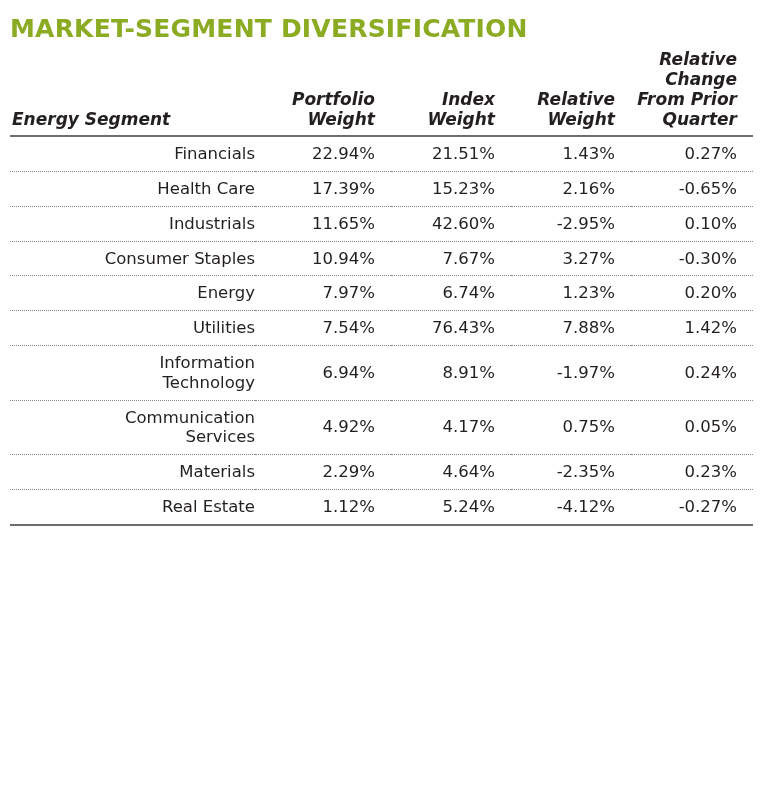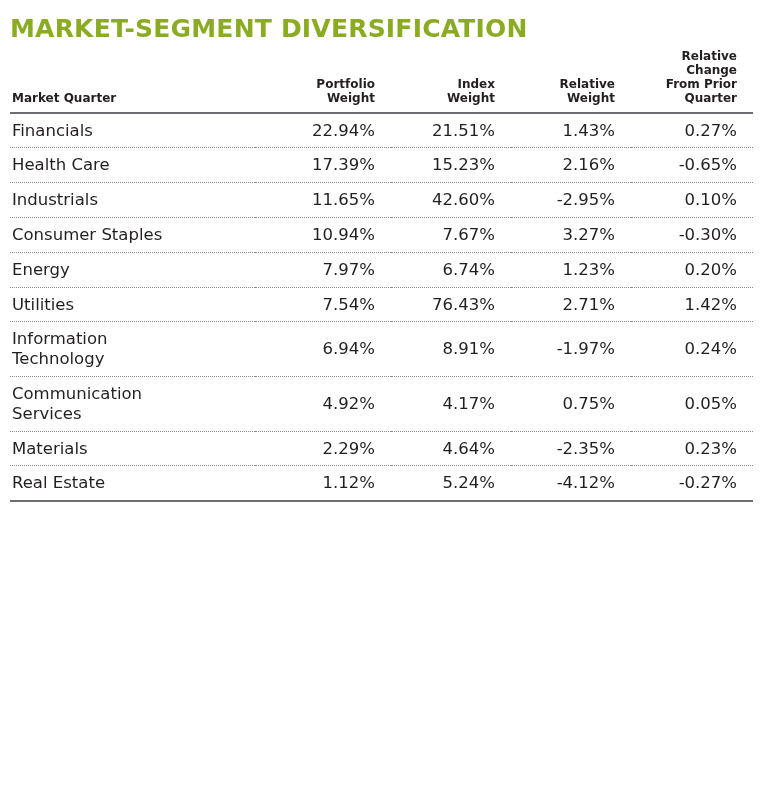--- a/index.html
+++ b/index.html
@@ -34,26 +34,27 @@
     border-collapse: collapse;
     table-layout: fixed;
   }
   table.seg col.c-seg   { width: 245px; }
   table.seg col.c-pw    { width: 136px; }
   table.seg col.c-iw    { width: 120px; }
   table.seg col.c-rw    { width: 120px; }
   table.seg col.c-rc    { width: 122px; }
 
   thead th {
-    font-size: 12px;
+    font-size: 17px;
     font-weight: bold;
     color: #231f20;
     vertical-align: bottom;
     padding: 0 0 6px 0;
     line-height: 1.18;
+    font-style: italic;
   }
   thead th.h-seg {
     text-align: left;
     padding-left: 2px;
   }
   thead th.h-num {
     text-align: right;
     padding-right: 16px;
   }
   thead tr.header-row th {
@@ -64,21 +65,21 @@
     color: #231f20;
     padding: 7px 0 7px 0;
     line-height: 1.2;
     vertical-align: middle;
     border-bottom: 1px dotted #8a8a8a;
   }
   tbody tr:last-child td {
     border-bottom: 2px solid #6d6e71;
   }
   tbody td.seg-name {
-    text-align: left;
+    text-align: right;
     padding-left: 2px;
   }
   tbody td.num {
     text-align: right;
     padding-right: 16px;
   }
   .two-line {
     line-height: 1.2;
   }
 </style>
@@ -93,21 +94,21 @@
     <colgroup>
       <col class="c-seg">
       <col class="c-pw">
       <col class="c-iw">
       <col class="c-rw">
       <col class="c-rc">
     </colgroup>
     <thead>
       <tr class="header-row">
         <th class="h-seg">
-          <span>Market Quarter</span>
+          <span>Energy Segment</span>
         </th>
         <th class="h-num">
           <span>Portfolio</span><br>
           <span>Weight</span>
         </th>
         <th class="h-num">
           <span>Index</span><br>
           <span>Weight</span>
         </th>
         <th class="h-num">
@@ -173,21 +174,21 @@
         <td class="num">1.23%</td>
         <td class="num">0.20%</td>
       </tr>
 
       <tr>
         <td class="seg-name">
           <span>Utilities</span>
         </td>
         <td class="num">7.54%</td>
         <td class="num">76.43%</td>
-        <td class="num">2.71%</td>
+        <td class="num">7.88%</td>
         <td class="num">1.42%</td>
       </tr>
 
       <tr>
         <td class="seg-name two-line">
           <span>Information</span><br>
           <span>Technology</span>
         </td>
         <td class="num">6.94%</td>
         <td class="num">8.91%</td>

